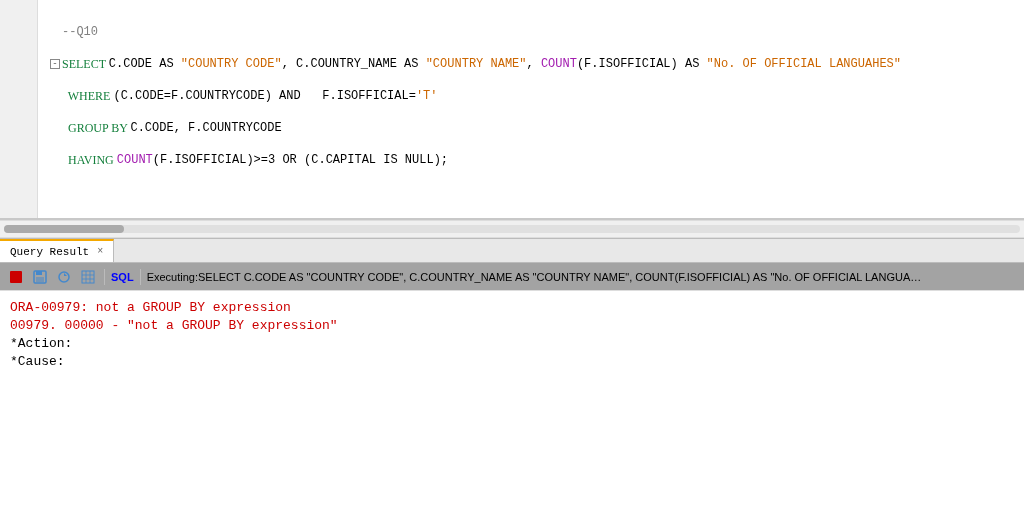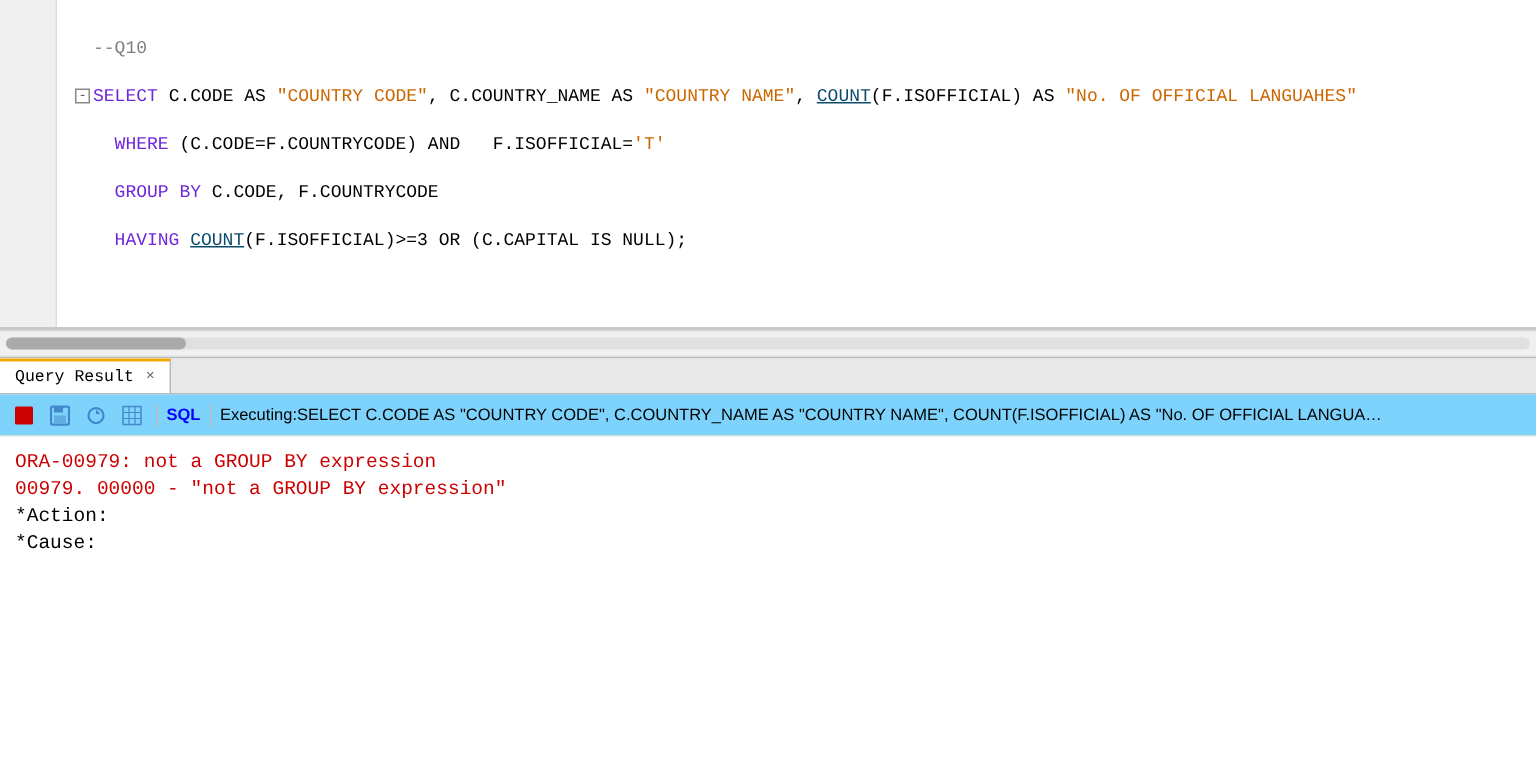--- a/index.html
+++ b/index.html
@@ -48,22 +48,22 @@
     }
 
     .code-lines {
       margin-left: 46px;
       padding: 4px 4px;
       line-height: 16px;
       white-space: pre;
     }
 
     .sql-comment { color: #808080; }
-    .sql-keyword { color: #6d28d9; font-weight: normal; }
-    .sql-function { color: #0c4a6e; text-decoration: underline; }
+    .sql-keyword { color: #15803d; font-weight: normal; font-family: Liberation Serif, serif; }
+    .sql-function { color: #a21caf; }
     .sql-alias { color: #cc6600; }
     .sql-text { color: #000; }
     .sql-line { display: flex; align-items: center; height: 16px; }
     .collapse-icon {
       display: inline-block;
       width: 10px;
       height: 10px;
       border: 1px solid #888;
       text-align: center;
       line-height: 8px;
@@ -135,21 +135,21 @@
       color: #666;
       cursor: pointer;
       margin-left: 4px;
     }
 
     
     .result-toolbar {
       display: flex;
       align-items: center;
       padding: 3px 6px;
-      background: #7dd3fc;
+      background: #a3a3a3;
       border-bottom: 1px solid #ddd;
       gap: 4px;
       height: 28px;
     }
 
     .toolbar-btn {
       width: 20px;
       height: 20px;
       display: flex;
       align-items: center;

